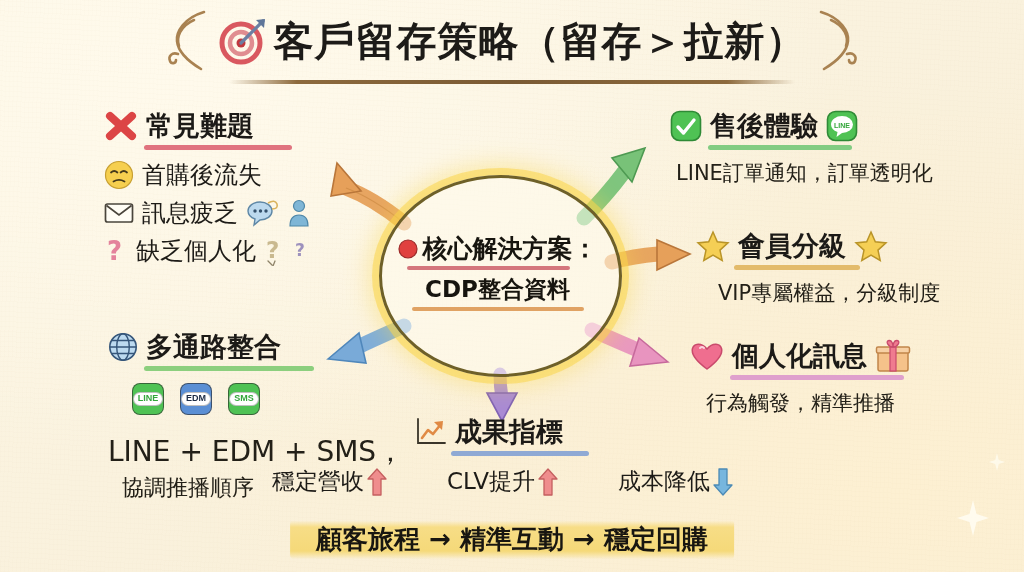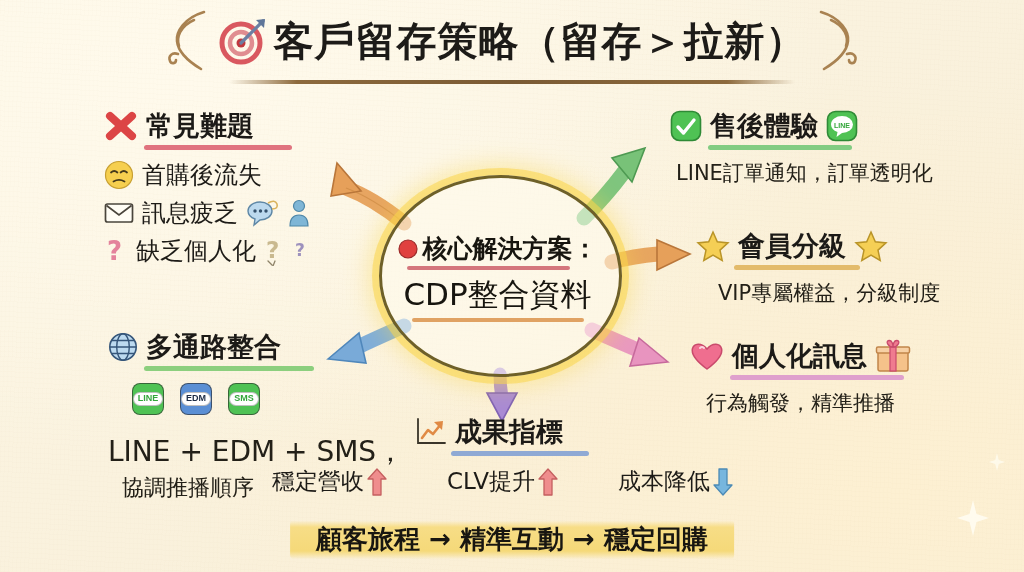--- a/index.html
+++ b/index.html
@@ -102,21 +102,21 @@
   #core-wrap {
     position: absolute; left: 379px; top: 232px; width: 237px;
     text-align: center;
   }
   #core-line1 {
     font-family: "DejaVu Sans", sans-serif; font-size: 25px; font-weight: 700;
     color: #17150f; white-space: nowrap; display: inline-flex; align-items: center; gap: 5px;
   }
   #core-ul1 { width: 163px; height: 4px; background: #d4767c; border-radius: 3px; margin: 1px auto 4px 28px; }
   #core-line2 {
-    font-family: "DejaVu Sans", sans-serif; font-size: 31px; font-weight: 400;
+    font-family: "DejaVu Sans", sans-serif; font-size: 23px; font-weight: 700;
     color: #17150f; white-space: nowrap;
   }
   #core-ul2 { width: 172px; height: 4px; background: #e0a263; border-radius: 3px; margin: 2px auto 0; }
 
   
   #banner {
     position: absolute; left: 50%; transform: translateX(-50%); top: 519px;
     padding: 3px 26px;
     background: linear-gradient(180deg, rgba(250,222,120,0) 4%, #f7dd86 20%, #f5d979 78%, rgba(250,222,120,0) 98%);
     border-radius: 5px;

